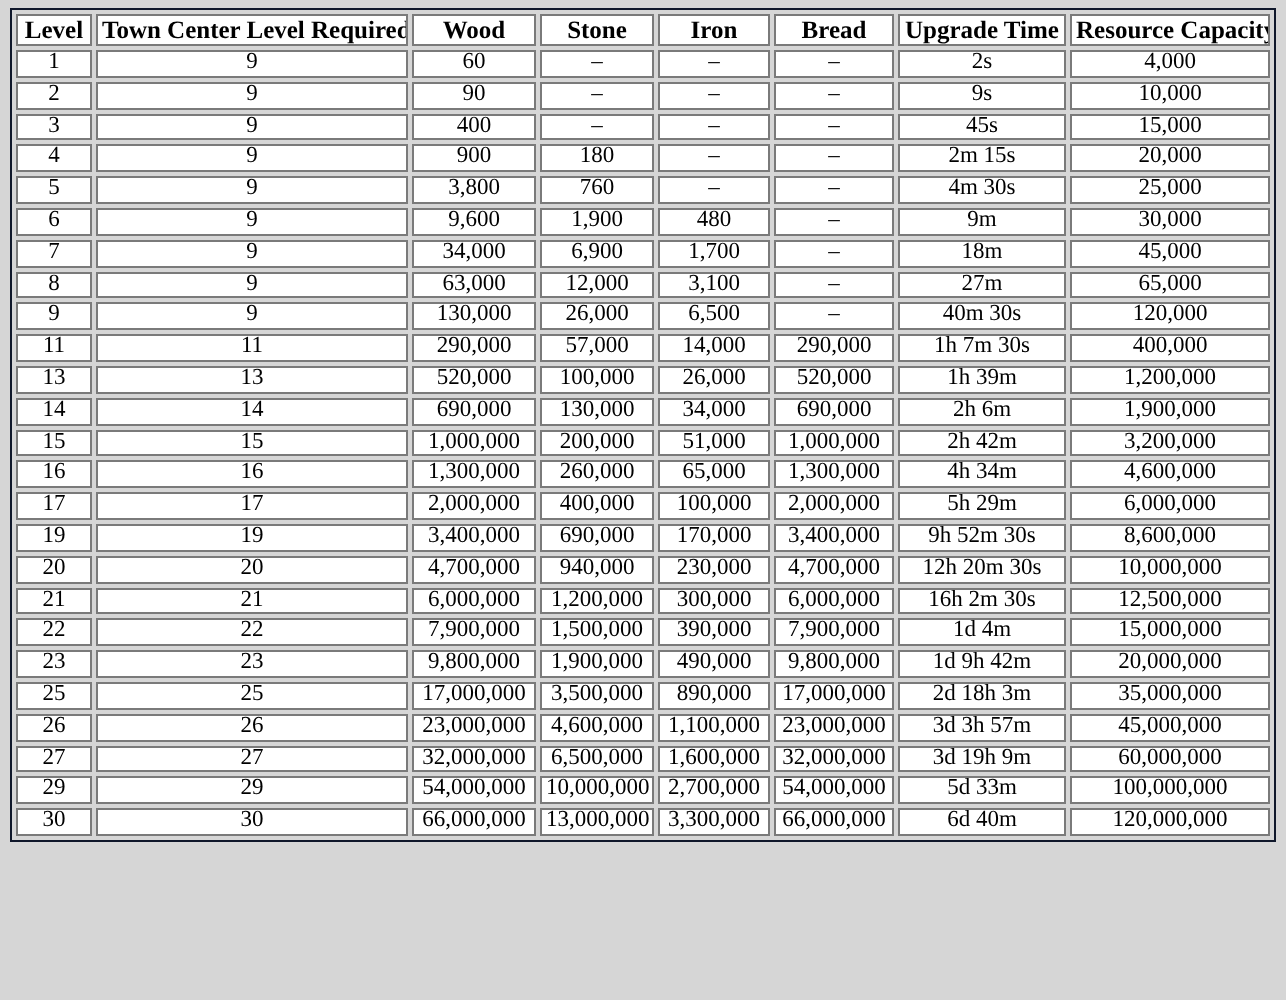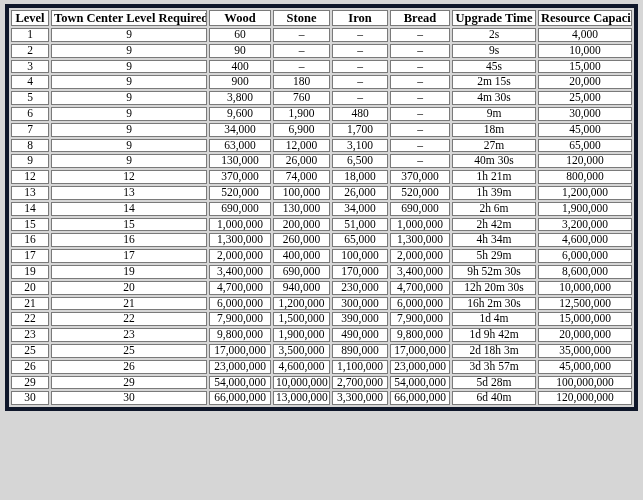--- a/index.html
+++ b/index.html
@@ -13,21 +13,21 @@
     width: 643px;
     height: 500px;
     box-sizing: border-box;
     padding: 4px 5px;
     overflow: hidden;
   }
   table.resource-table {
     width: 100%;
     border-collapse: separate;
     border-spacing: 2px;
-    border: 4px solid #0f172a;
+    border: 1px solid #0f172a;
     background: transparent;
     table-layout: fixed;
   }
   th, td {
     border: 1px solid #7a7a7a;
     background: #ffffff;
     text-align: center;
     vertical-align: middle;
     padding: 0 2px;
     overflow: hidden;
@@ -165,28 +165,28 @@
           <td>9</td>
           <td>9</td>
           <td>130,000</td>
           <td>26,000</td>
           <td>6,500</td>
           <td>–</td>
           <td>40m 30s</td>
           <td>120,000</td>
         </tr>
         <tr>
-          <td>12</td>
-          <td>12</td>
-          <td>370,000</td>
-          <td>74,000</td>
-          <td>18,000</td>
-          <td>370,000</td>
-          <td>1h 21m</td>
-          <td>800,000</td>
+          <td>11</td>
+          <td>11</td>
+          <td>290,000</td>
+          <td>57,000</td>
+          <td>14,000</td>
+          <td>290,000</td>
+          <td>1h 7m 30s</td>
+          <td>400,000</td>
         </tr>
         <tr>
           <td>13</td>
           <td>13</td>
           <td>520,000</td>
           <td>100,000</td>
           <td>26,000</td>
           <td>520,000</td>
           <td>1h 39m</td>
           <td>1,200,000</td>
@@ -295,27 +295,37 @@
           <td>26</td>
           <td>26</td>
           <td>23,000,000</td>
           <td>4,600,000</td>
           <td>1,100,000</td>
           <td>23,000,000</td>
           <td>3d 3h 57m</td>
           <td>45,000,000</td>
         </tr>
         <tr>
+          <td>27</td>
+          <td>27</td>
+          <td>32,000,000</td>
+          <td>6,500,000</td>
+          <td>1,600,000</td>
+          <td>32,000,000</td>
+          <td>3d 19h 9m</td>
+          <td>60,000,000</td>
+        </tr>
+        <tr>
           <td>29</td>
           <td>29</td>
           <td>54,000,000</td>
           <td>10,000,000</td>
           <td>2,700,000</td>
           <td>54,000,000</td>
-          <td>5d 28m</td>
+          <td>5d 33m</td>
           <td>100,000,000</td>
         </tr>
         <tr>
           <td>30</td>
           <td>30</td>
           <td>66,000,000</td>
           <td>13,000,000</td>
           <td>3,300,000</td>
           <td>66,000,000</td>
           <td>6d 40m</td>

